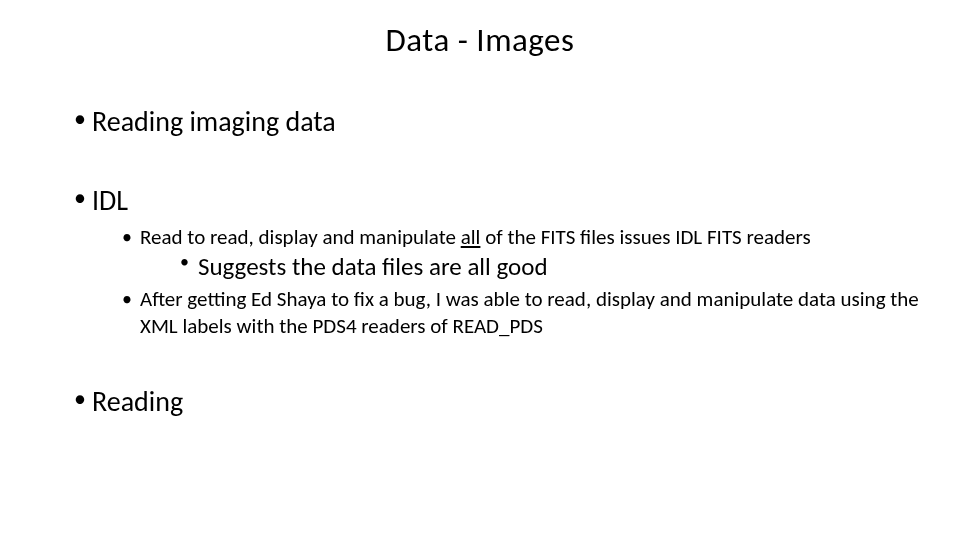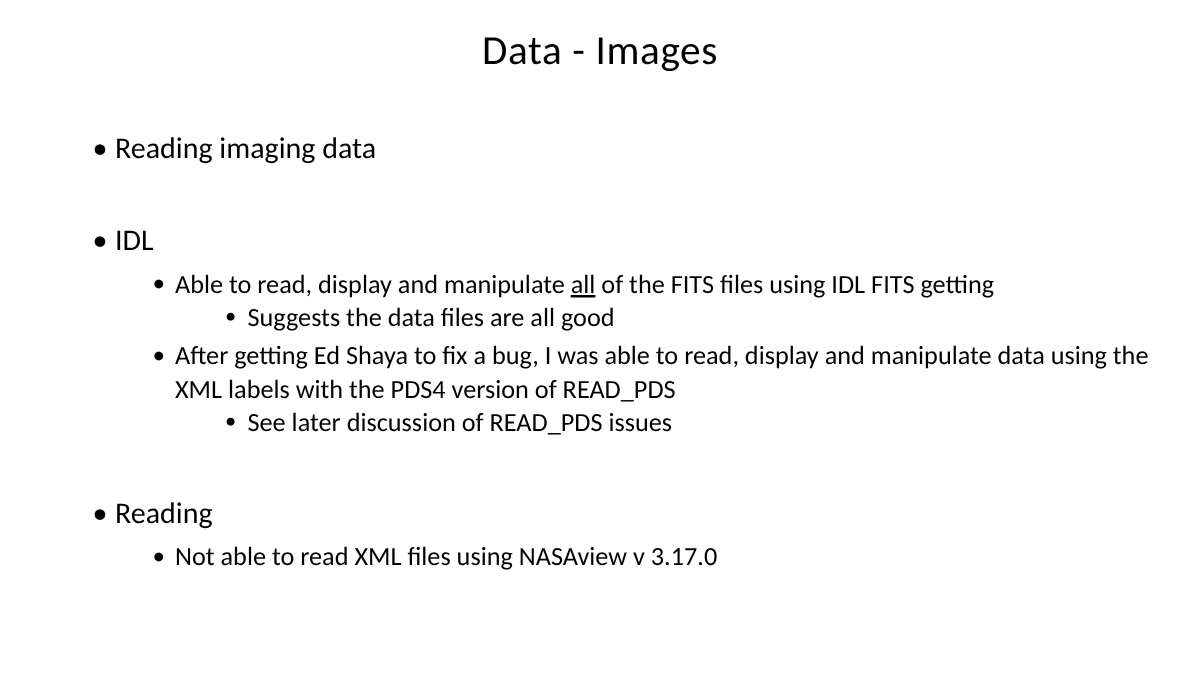--- a/index.html
+++ b/index.html
@@ -30,21 +30,21 @@
   }
   ul { list-style: none; }
   li { position: relative; }
   li::before {
     content: "•";
     position: absolute;
     left: -18px;
     top: 0;
   }
   .lvl1 {
-    font-size: 24px;
+    font-size: 28px;
     line-height: 1.25;
     margin-bottom: 4px;
     padding-left: 18px;
     margin-top: 44px;
   }
   .lvl1::before { left: 0; font-size: 24px; }
   .lvl2-wrap {
     padding-left: 48px;
     margin-top: 6px;
     margin-bottom: 6px;
@@ -53,21 +53,21 @@
     font-size: 21px;
     line-height: 1.3;
     margin-bottom: 2px;
     padding-left: 18px;
   }
   .lvl2::before { left: 0; font-size: 20px; }
   .lvl3-wrap {
     padding-left: 40px;
   }
   .lvl3 {
-    font-size: 21px;
+    font-size: 25px;
     line-height: 1.3;
     margin-bottom: 2px;
     padding-left: 18px;
   }
   .lvl3::before { left: 0; font-size: 18px; }
   .underline { text-decoration: underline; }
   .section-gap { margin-top: 8px; }
 </style>
 </head>
 <body>
@@ -81,42 +81,32 @@
         <span>Reading imaging data</span>
       </li>
 
       <li class="lvl1">
         <span>IDL</span>
       </li>
     </ul>
 
     <ul class="lvl2-wrap">
       <li class="lvl2">
-        <span>Able to read, display and manipulate </span><span class="underline">all</span><span> of the FITS files using IDL FITS getting</span>
+        <span>Read to read, display and manipulate </span><span class="underline">all</span><span> of the FITS files issues IDL FITS readers</span>
         <ul class="lvl3-wrap">
           <li class="lvl3">
             <span>Suggests the data files are all good</span>
           </li>
         </ul>
       </li>
       <li class="lvl2">
-        <span>After getting Ed Shaya to fix a bug, I was able to read, display and manipulate data using the XML labels with the PDS4 version of READ_PDS</span>
-        <ul class="lvl3-wrap">
-          <li class="lvl3">
-            <span>See later discussion of READ_PDS issues</span>
-          </li>
-        </ul>
+        <span>After getting Ed Shaya to fix a bug, I was able to read, display and manipulate data using the XML labels with the PDS4 readers of READ_PDS</span>
       </li>
     </ul>
 
 
     <ul class="section-gap">
       <li class="lvl1">
         <span>Reading</span>
       </li>
     </ul>
-    <ul class="lvl2-wrap">
-      <li class="lvl2">
-        <span>Not able to read XML files using NASAview v 3.17.0</span>
-      </li>
-    </ul>
   </div>
 </div>
 
 </body></html>

